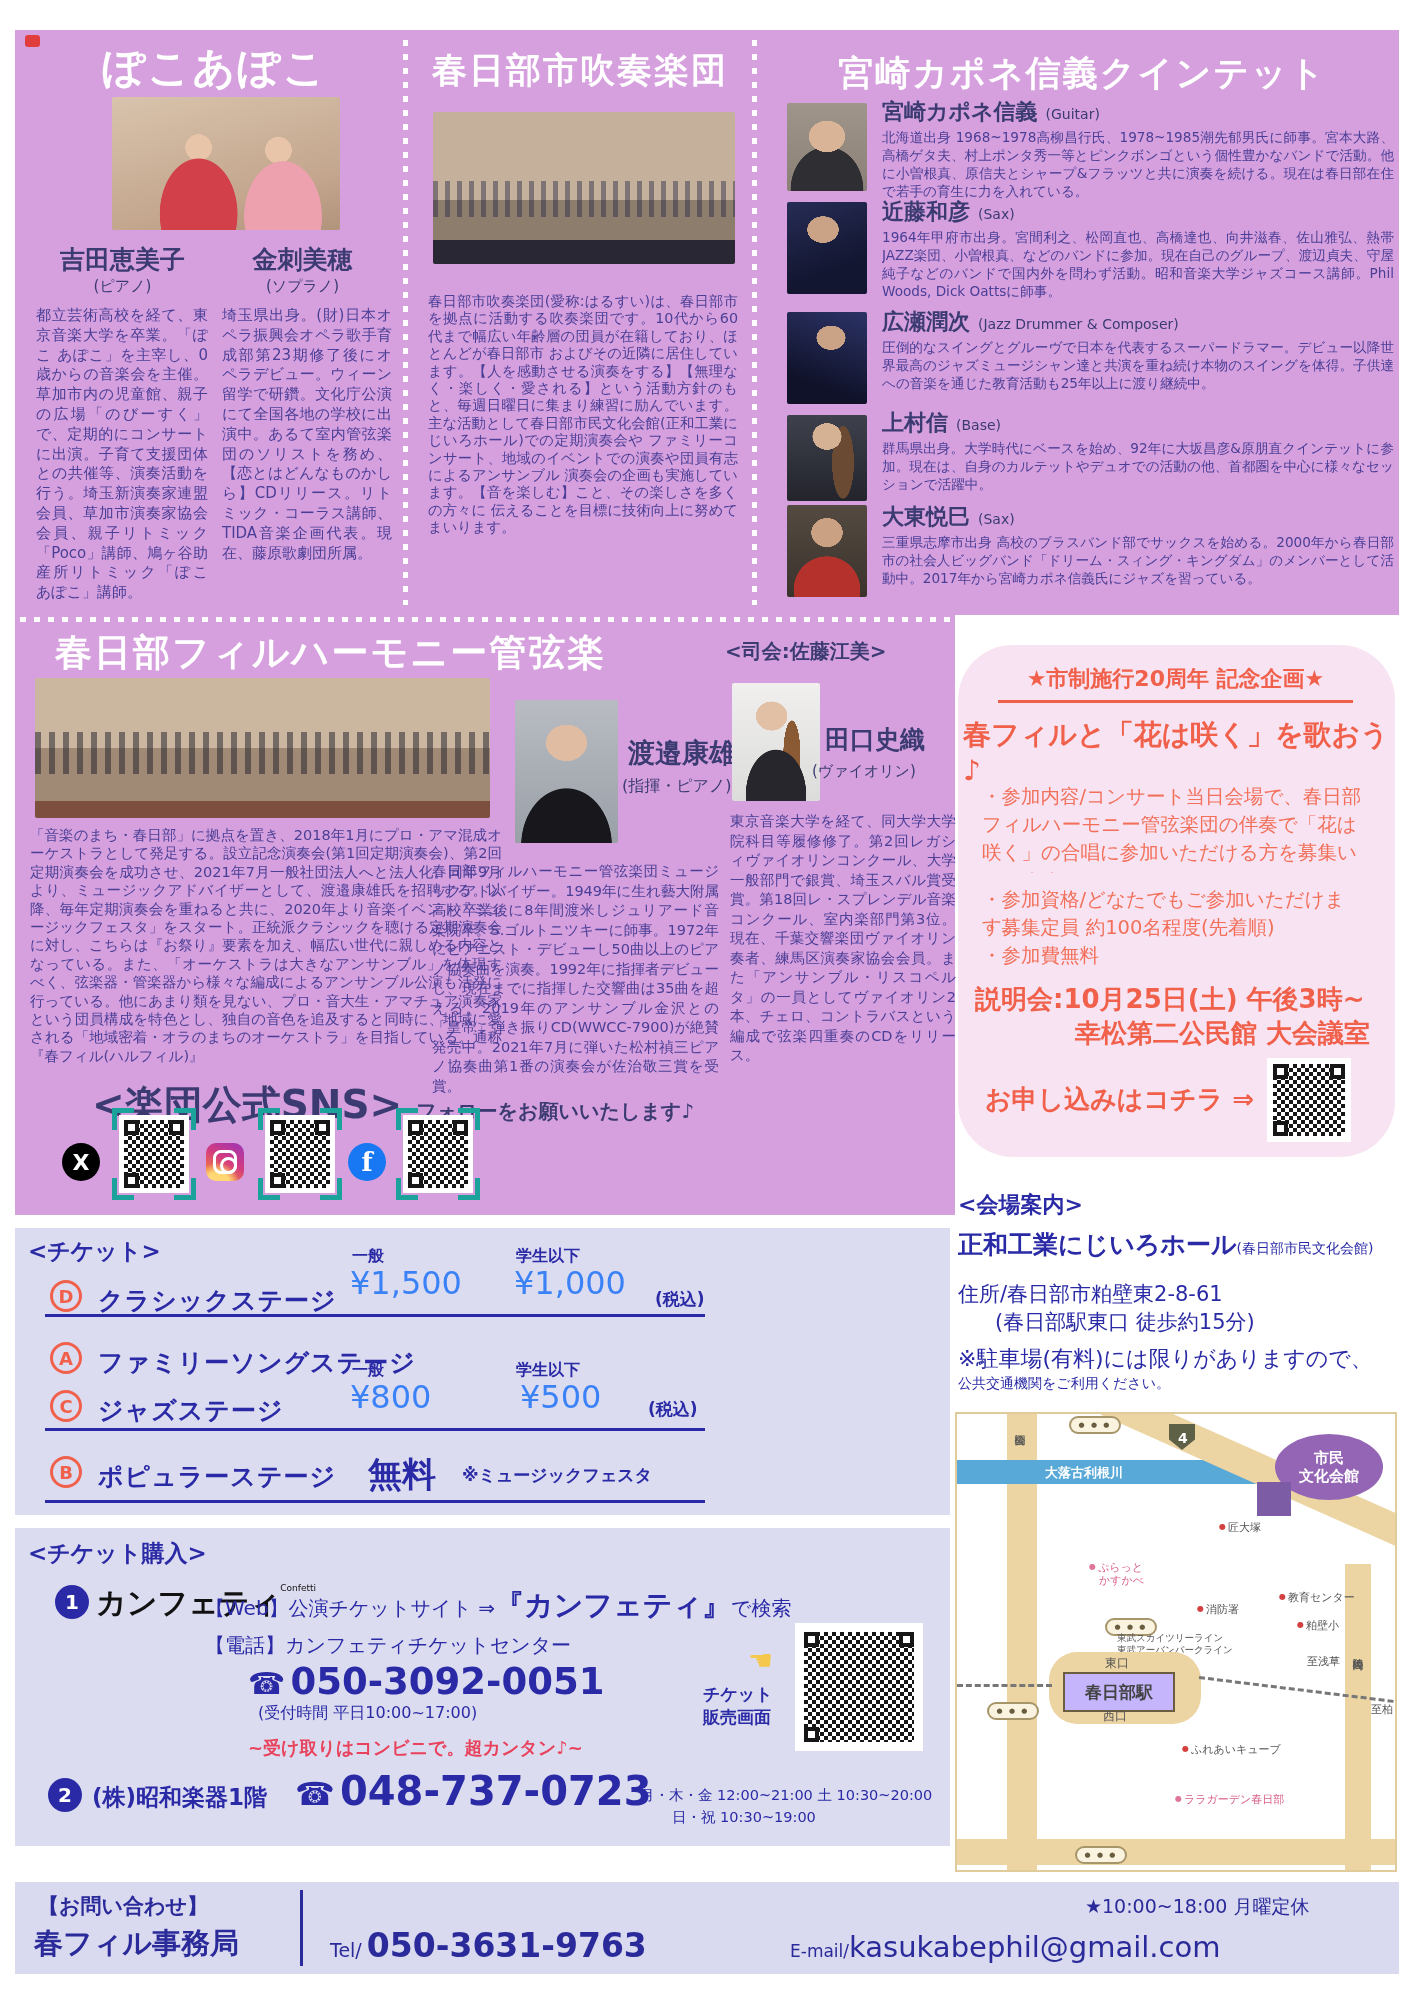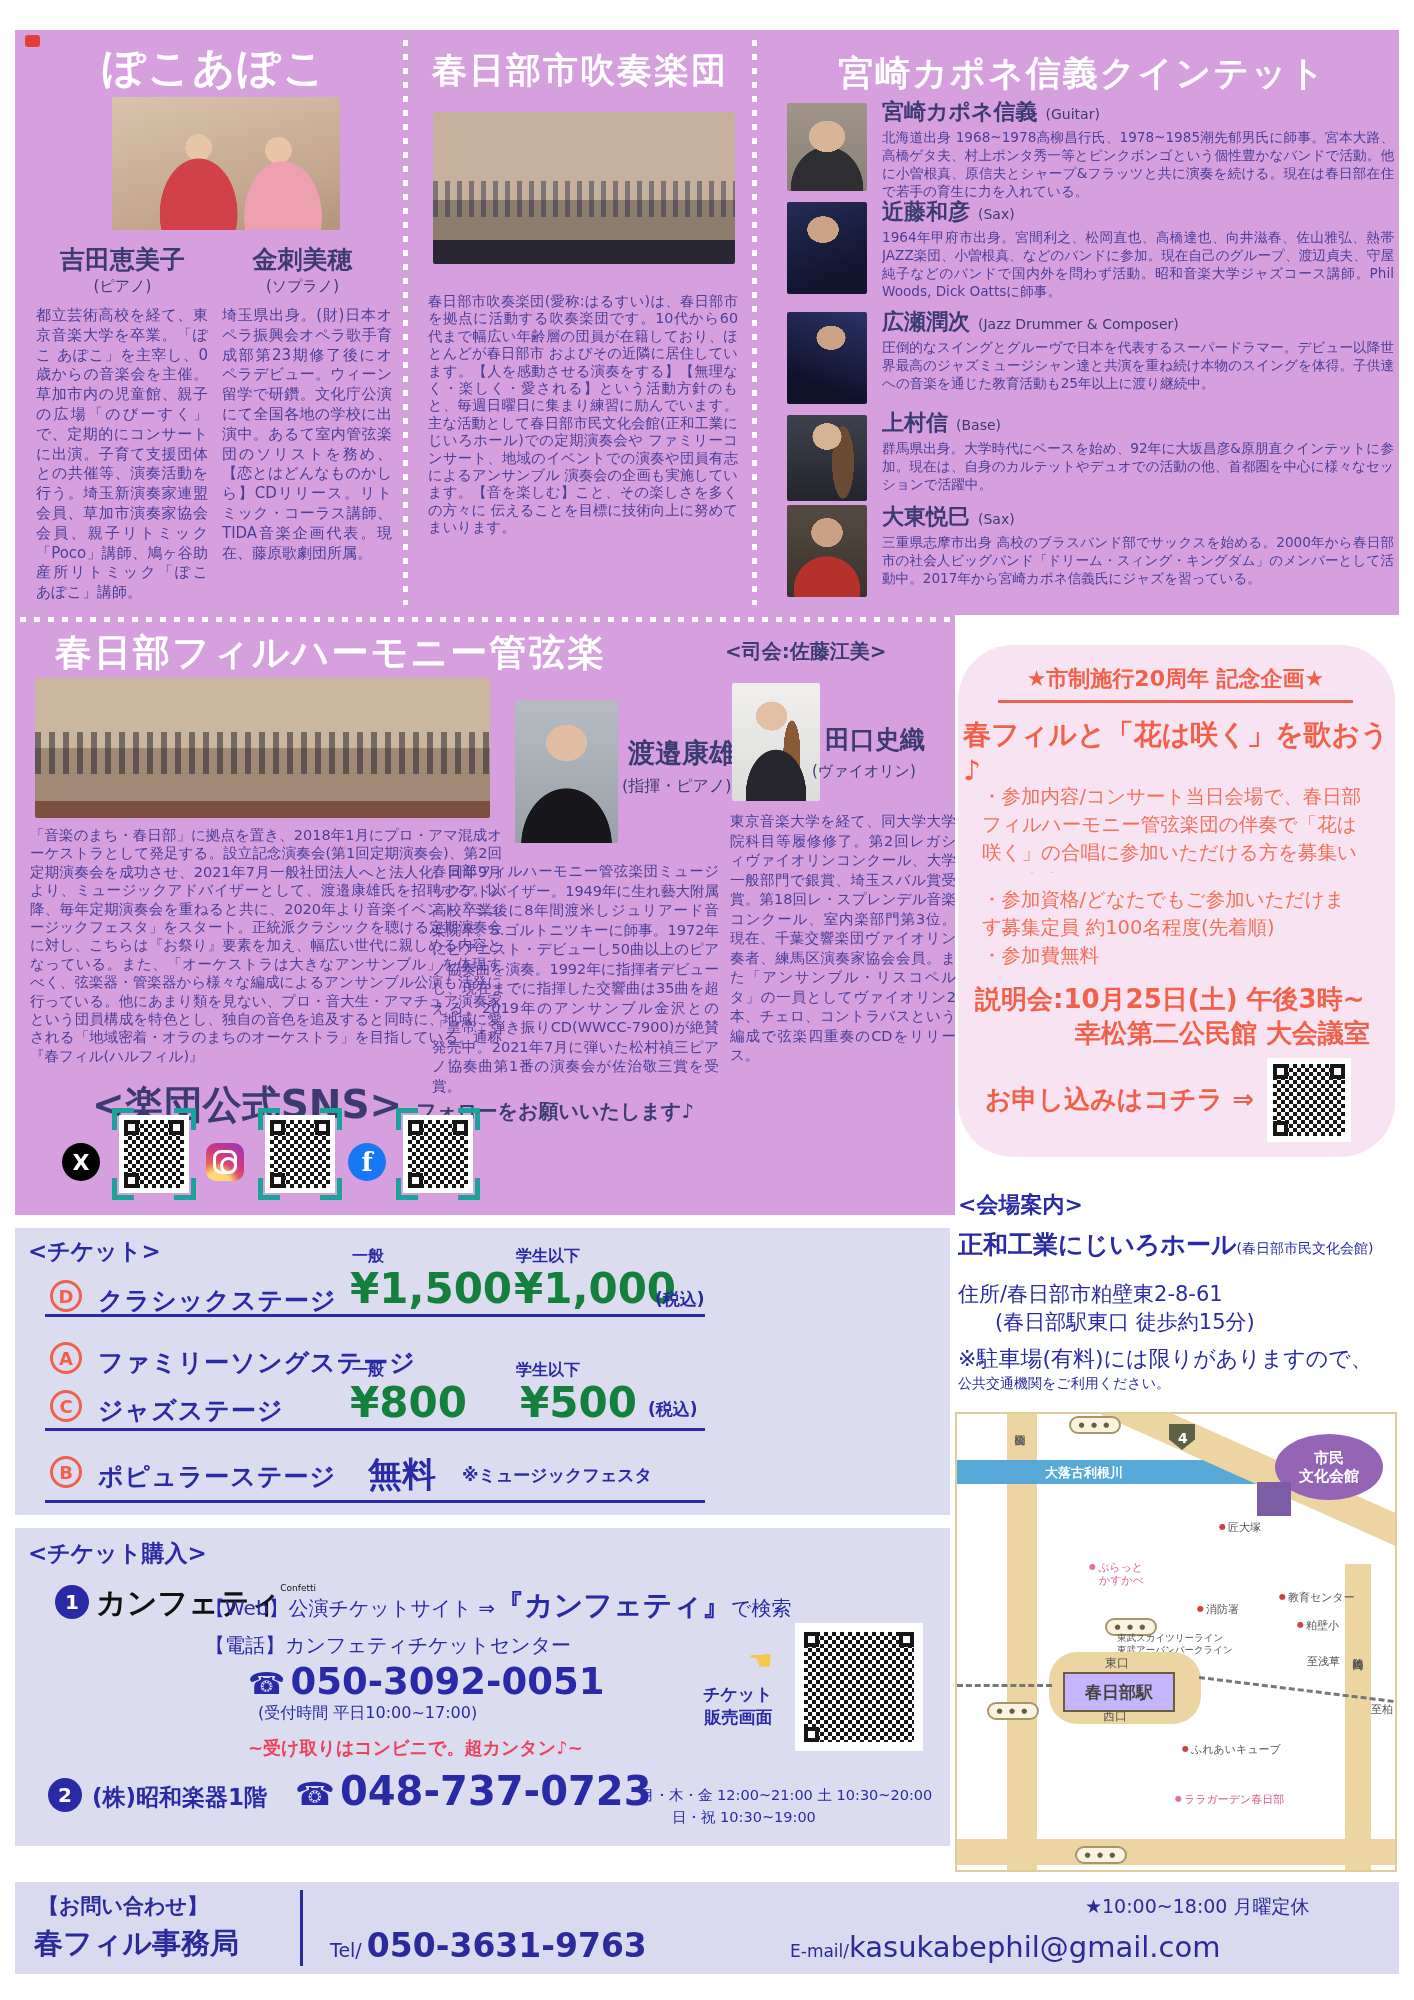--- a/index.html
+++ b/index.html
@@ -34,21 +34,21 @@
 .qr i b.tl{left:0;top:0}.qr i b.tr{right:0;top:0}.qr i b.bl{left:0;bottom:0}
 .tframe{position:absolute;padding:7px;background-repeat:no-repeat;background-image:linear-gradient(#1ba39b,#1ba39b),linear-gradient(#1ba39b,#1ba39b),linear-gradient(#1ba39b,#1ba39b),linear-gradient(#1ba39b,#1ba39b),linear-gradient(#1ba39b,#1ba39b),linear-gradient(#1ba39b,#1ba39b),linear-gradient(#1ba39b,#1ba39b),linear-gradient(#1ba39b,#1ba39b);background-position:left top,left top,right top,right top,left bottom,left bottom,right bottom,right bottom;background-size:22px 5px,5px 22px,22px 5px,5px 22px,22px 5px,5px 22px,22px 5px,5px 22px}
 .icon-x{background:#000;border-radius:50%;color:#fff;font-weight:800;display:flex;align-items:center;justify-content:center;font-size:22px}
 .icon-ig{border-radius:10px;background:radial-gradient(circle at 30% 110%,#ffd875 0 25%,rgba(0,0,0,0) 45%),linear-gradient(210deg,#9b36b7,#d33a80 45%,#f07744 80%,#f5c16c);position:relative}
 .icon-ig:before{content:"";position:absolute;inset:7px;border:3px solid #fff;border-radius:8px}
 .icon-ig:after{content:"";position:absolute;left:50%;top:50%;width:11px;height:11px;margin:-5.5px;border:3px solid #fff;border-radius:50%}
 .icon-fb{background:#1877f2;border-radius:50%;color:#fff;font-weight:800;display:flex;align-items:center;justify-content:center;font-size:26px;font-family:"DejaVu Serif",serif}
 .clet{position:absolute;width:32px;height:32px;border:3px solid #f0604a;color:#f0604a;border-radius:50%;display:flex;align-items:center;justify-content:center;font-weight:800;font-size:18px}
 .cnum{background:#2a2aa6;color:#fff;border-radius:50%;display:flex;align-items:center;justify-content:center;font-weight:800}
 .stage{font-size:25px;font-weight:800;color:#2a2aa6;letter-spacing:1px}
-.price{font-size:42px;font-weight:700;color:#15803d}
+.price{font-size:32px;font-weight:400;color:#3b82f6}
 .plab{font-size:16px;color:#2a2aa6;font-weight:600}
 .uline{position:absolute;height:3px;background:#2a2aa6}
 .map{position:absolute;background:#fff;border:2px solid #e0cb9b;overflow:hidden}
 .road{position:absolute;background:#ecd5a2}
 .mlab{position:absolute;font-size:11px;color:#555;white-space:nowrap}
 .dot:before{content:"●";font-size:8px;margin-right:2px;vertical-align:2px}
 .dred:before{color:#d24040}.dpink{color:#d9608a}.dpink:before{color:#e0759a}
 .pill{position:absolute;width:52px;height:18px;background:#faf3df;border:2px solid #a8966b;border-radius:10px;color:#6b5d3f;font-size:7px;letter-spacing:2px;display:flex;align-items:center;justify-content:center}
 .pill:after{content:"● ● ●"}
 .vtext{writing-mode:vertical-rl}
@@ -201,21 +201,21 @@
 
   <div class="abs cnum" style="left:55px;top:1585px;width:34px;height:34px;font-size:20px">1</div>
   <div class="abs" style="left:96px;top:1583px;color:#111;font-weight:800;font-size:30px"><span>カンフェティ</span><span style="font-size:9px;font-weight:400;vertical-align:top">Confetti</span></div>
   <div class="abs navy" style="left:205px;top:1586px"><span style="font-size:20px">【Web】公演チケットサイト ⇒</span><span style="font-size:29px;font-weight:600">『カンフェティ』</span><span style="font-size:20px">で検索</span></div>
   <div class="abs navy" style="left:205px;top:1632px;font-size:20px">【電話】カンフェティチケットセンター</div>
   <div class="abs navy" style="left:248px;top:1660px"><span style="font-size:30px">☎</span> <span style="font-size:37px;font-weight:700">050-3092-0051</span></div>
   <div class="abs navy" style="left:258px;top:1703px;font-size:16px">(受付時間 平日10:00~17:00)</div>
   <div class="abs" style="left:248px;top:1736px;font-size:18px;font-weight:600;color:#e8425c">~受け取りはコンビニで。超カンタン♪~</div>
 
   <div class="abs" style="left:748px;top:1644px;font-size:28px;color:#f5c84b">☚</div>
-  <div class="abs navy" style="left:703px;top:1683px;font-size:17px;font-weight:600;text-align:right;line-height:23px"><span>チケット</span><br><span>販売画面</span></div>
+  <div class="abs navy" style="left:703px;top:1683px;font-size:17px;font-weight:600;text-align:left;line-height:23px"><span>チケット</span><br><span>販売画面</span></div>
   <div class="abs qr" style="left:795px;top:1623px;width:128px;height:128px">
       <i>
         <b class="tl"></b>
         <b class="tr"></b>
         <b class="bl"></b>
       </i>
     </div>
 
   <div class="abs cnum" style="left:48px;top:1778px;width:34px;height:34px;font-size:20px">2</div>
   <div class="abs navy" style="left:92px;top:1782px;font-size:23px;font-weight:600">(株)昭和楽器1階</div>

